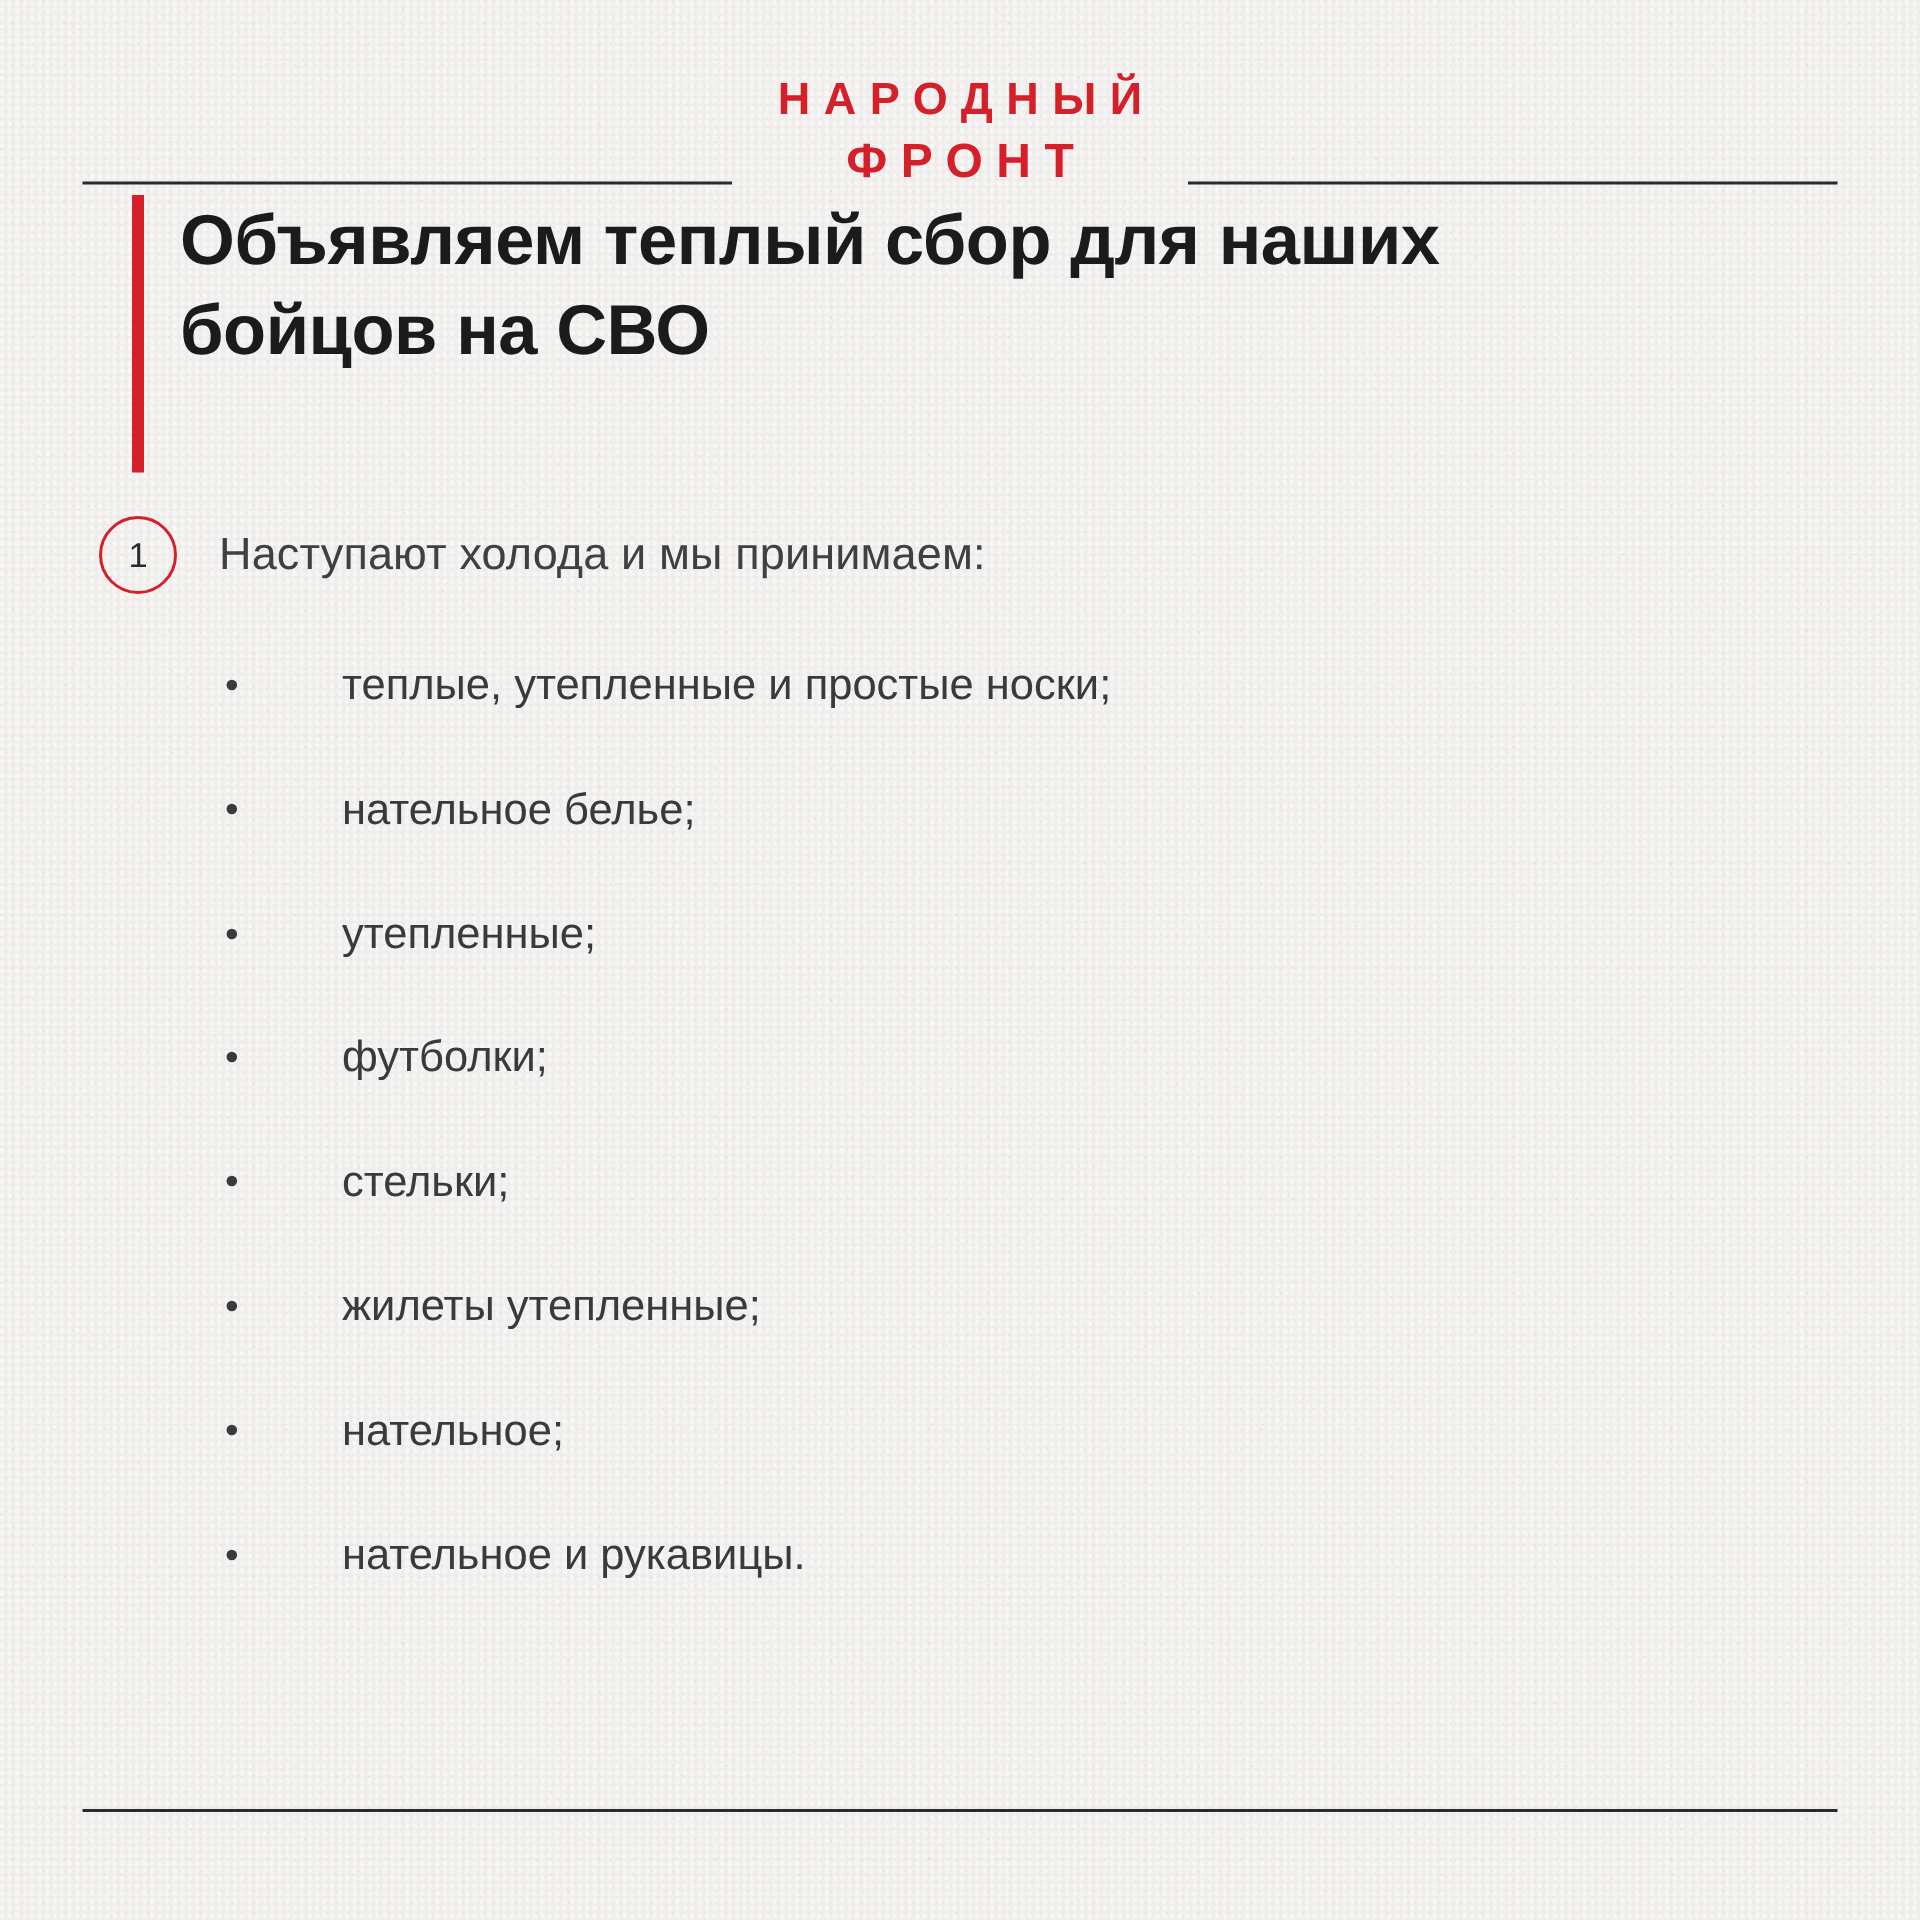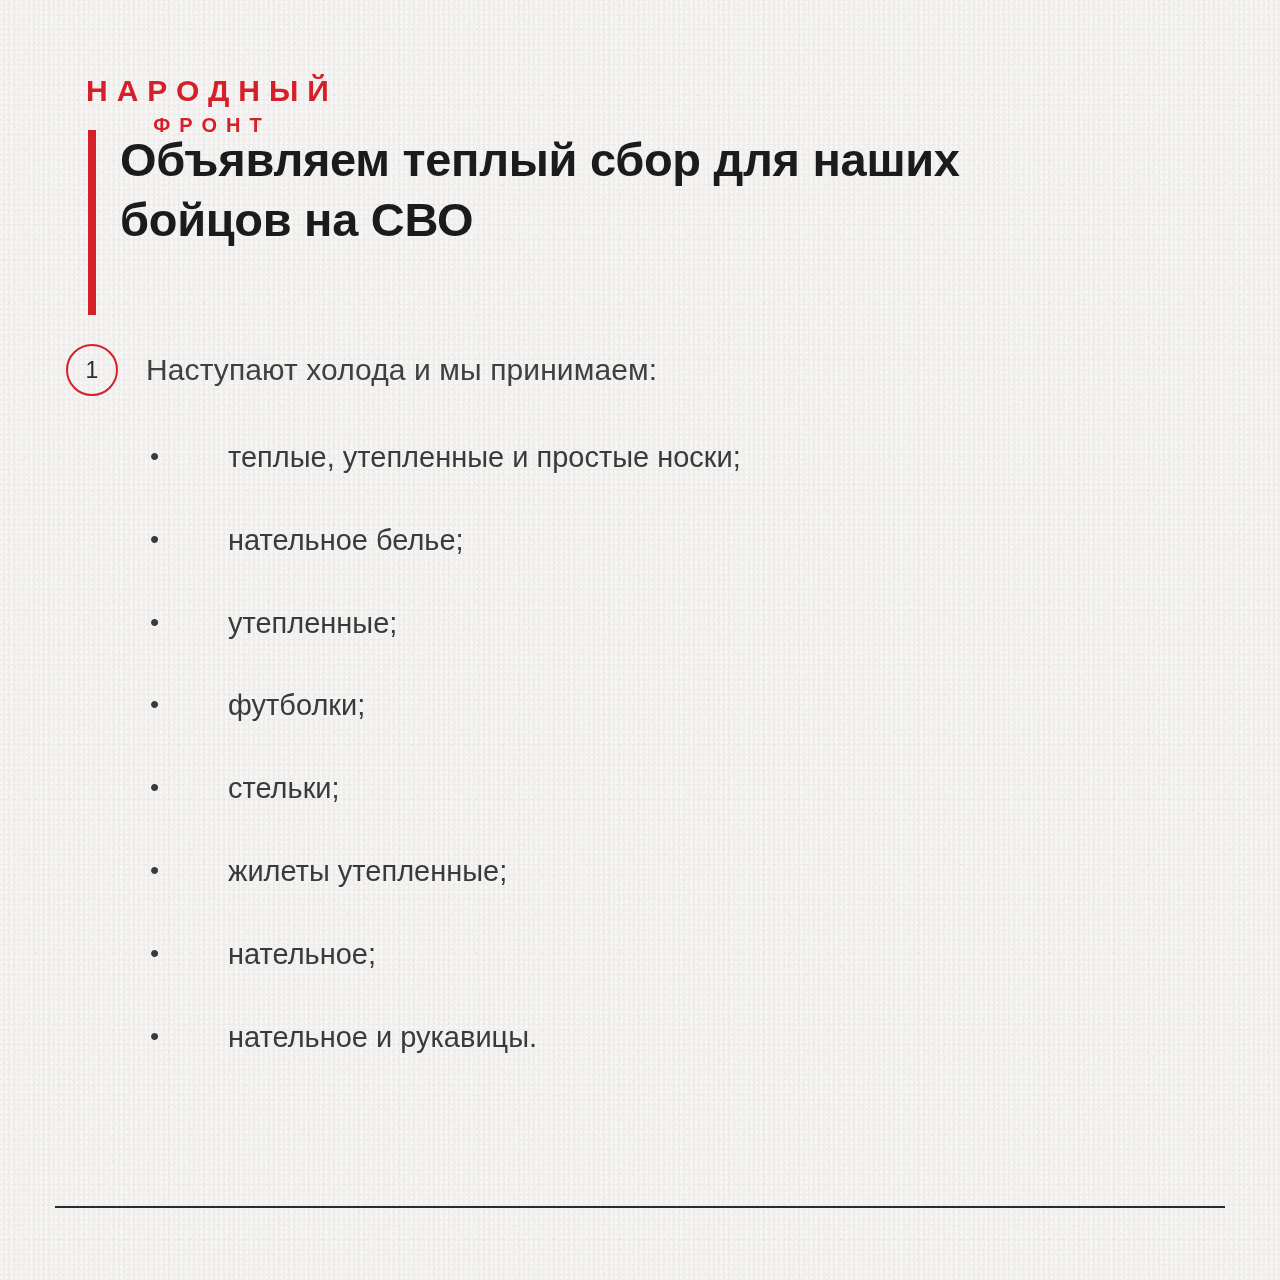--- a/index.html
+++ b/index.html
@@ -37,24 +37,23 @@
     inset: 0;
   }
 
   
   .header {
     position: absolute;
     top: 52px;
     left: 55px;
     right: 55px;
     display: flex;
-    align-items: flex-start;
+    align-items: flex-end;
     justify-content: center;
     gap: 0;
-    flex-direction: column;
   }
   .rule {
     flex: 1 1 auto;
     height: 2px;
     background: #2a2a2a;
     margin-top: 22px;
   }
   .brand {
     flex: 0 0 auto;
     padding: 0 22px;
@@ -63,21 +62,21 @@
     line-height: 1.0;
   }
   .brand-line1 {
     font-size: 30px;
     font-weight: 700;
     letter-spacing: 9px;
     text-indent: 9px;
     display: block;
   }
   .brand-line2 {
-    font-size: 20px;
+    font-size: 32px;
     font-weight: 700;
     letter-spacing: 9px;
     text-indent: 9px;
     display: block;
     margin-top: 9px;
   }
 
   
   .title-block {
     position: absolute;

